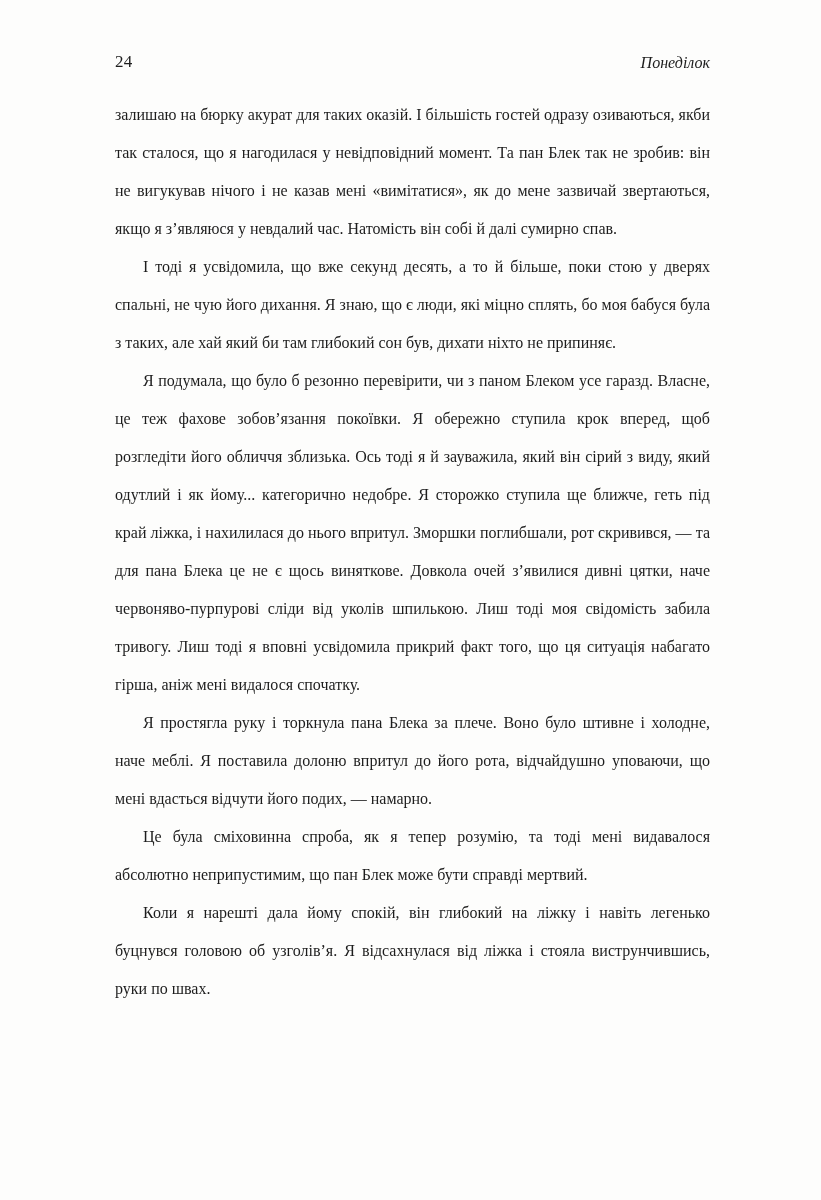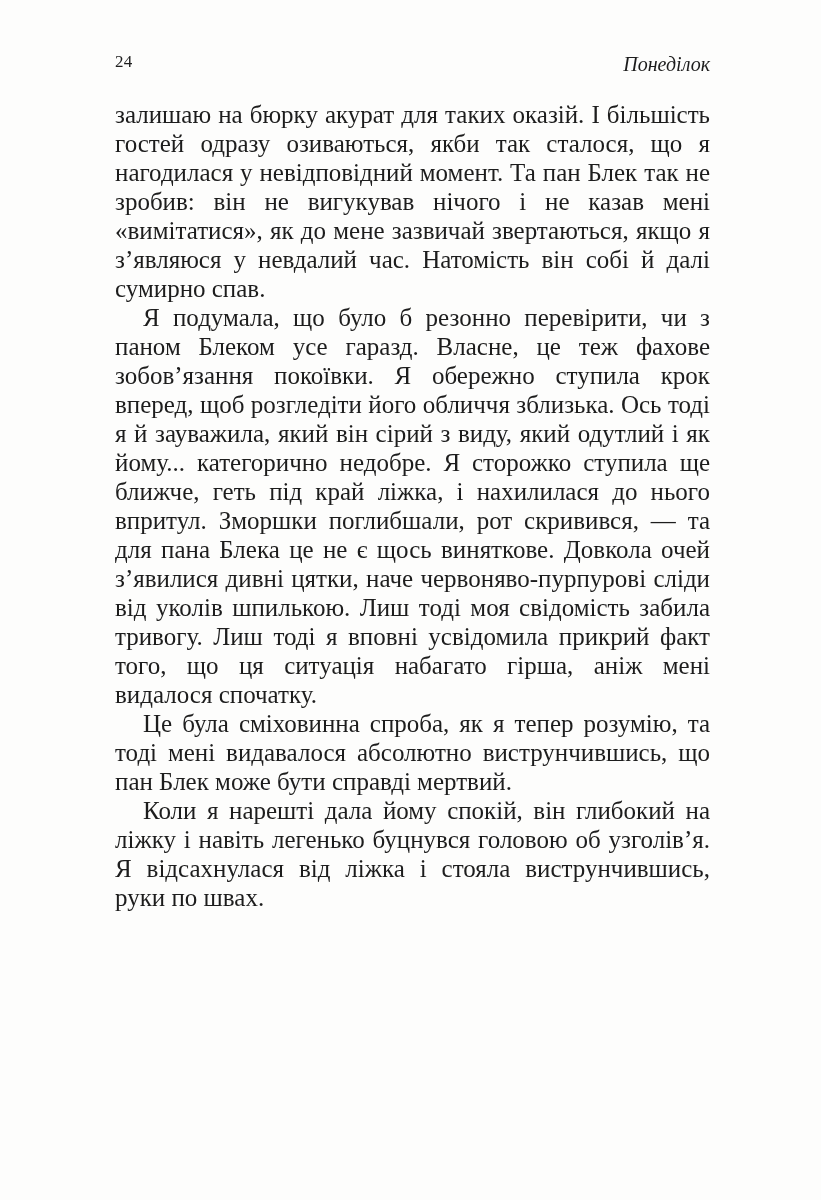--- a/index.html
+++ b/index.html
@@ -15,36 +15,36 @@
     background: #fdfdfc;
     box-sizing: border-box;
     padding: 52px 111px 0 115px;
     font-family: "Liberation Serif", "DejaVu Serif", serif;
     color: #1d1d1d;
     overflow: hidden;
   }
   .page-header {
     display: flex;
     justify-content: space-between;
-    align-items: flex-start;
+    align-items: flex-end;
     font-size: 17px;
     line-height: 1.2;
     margin-bottom: 24px;
   }
   .page-number {
     font-style: normal;
     letter-spacing: 0.02em;
   }
   .running-head {
     font-style: italic;
-    font-size: 20px;
+    font-size: 16px;
   }
   .body-text {
-    font-size: 25px;
-    line-height: 29px;
+    font-size: 16px;
+    line-height: 38px;
     text-align: justify;
     text-justify: inter-word;
     hyphens: auto;
     -webkit-hyphens: auto;
   }
   .body-text p {
     margin: 0;
     padding: 0;
   }
   .body-text p.indent {
@@ -56,18 +56,20 @@
 
 <div class="page">
 
   <div class="page-header">
     <span class="page-number">24</span>
     <span class="running-head">Понеділок</span>
   </div>
 
   <div class="body-text">
     <p>залишаю на бюрку акурат для таких оказій. І більшість гостей одразу озиваються, якби так сталося, що я нагодилася у невідповідний момент. Та пан Блек так не зробив: він не вигукував нічого і не казав мені «вимітатися», як до мене зазвичай звертаються, якщо я з’являюся у невдалий час. Натомість він собі й далі сумирно спав.</p>
+    <p class="indent">І тоді я усвідомила, що вже секунд десять, а то й більше, поки стою у дверях спальні, не чую його дихання. Я знаю, що є люди, які міцно сплять, бо моя бабуся була з таких, але хай який би там глибокий сон був, дихати ніхто не припиняє.</p>
     <p class="indent">Я подумала, що було б резонно перевірити, чи з паном Блеком усе гаразд. Власне, це теж фахове зобов’язання покоївки. Я обережно ступила крок вперед, щоб розгледіти його обличчя зблизька. Ось тоді я й зауважила, який він сірий з виду, який одутлий і як йому... категорично недобре. Я сторожко ступила ще ближче, геть під край ліжка, і нахилилася до нього впритул. Зморшки поглибшали, рот скривився, — та для пана Блека це не є щось виняткове. Довкола очей з’явилися дивні цятки, наче червоняво-пурпурові сліди від уколів шпилькою. Лиш тоді моя свідомість забила тривогу. Лиш тоді я вповні усвідомила прикрий факт того, що ця ситуація набагато гірша, аніж мені видалося спочатку.</p>
-    <p class="indent">Це була сміховинна спроба, як я тепер розумію, та тоді мені видавалося абсолютно виструнчившись, що пан Блек може бути справді мертвий.</p>
+    <p class="indent">Я простягла руку і торкнула пана Блека за плече. Воно було штивне і холодне, наче меблі. Я поставила долоню впритул до його рота, відчайдушно уповаючи, що мені вдасться відчути його подих, — намарно.</p>
+    <p class="indent">Це була сміховинна спроба, як я тепер розумію, та тоді мені видавалося абсолютно неприпустимим, що пан Блек може бути справді мертвий.</p>
     <p class="indent">Коли я нарешті дала йому спокій, він глибокий на ліжку і навіть легенько буцнувся головою об узголів’я. Я відсахнулася від ліжка і стояла виструнчившись, руки по швах.</p>
   </div>
 
 </div>
 
 </body></html>

